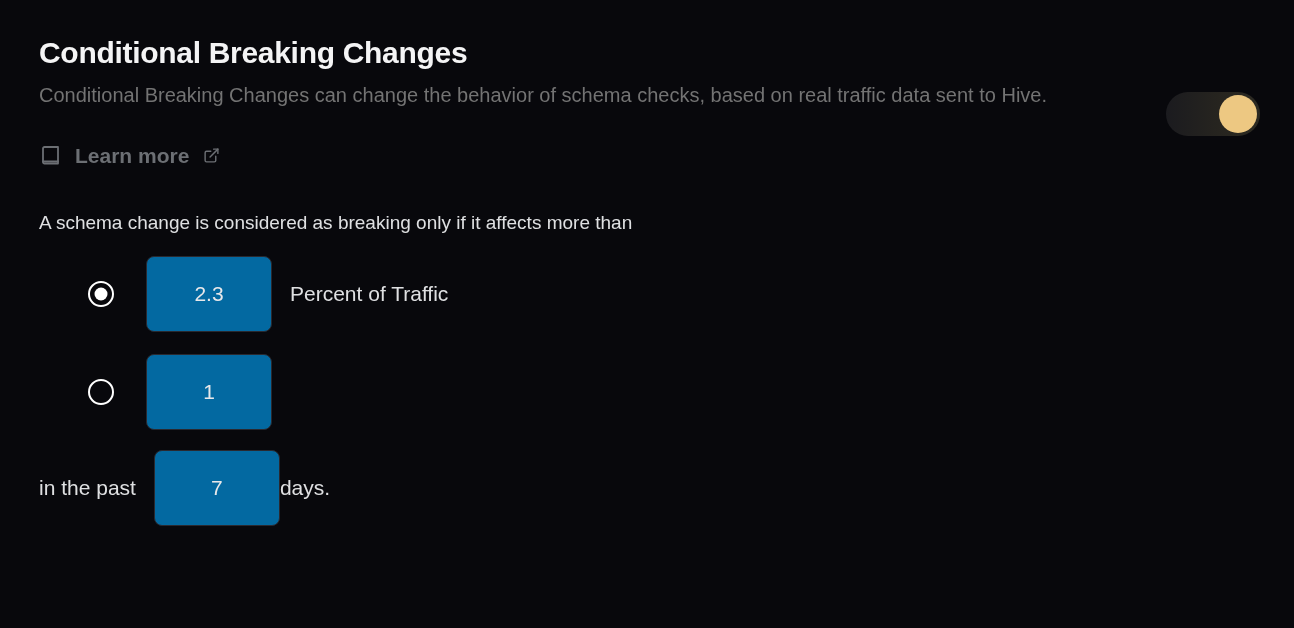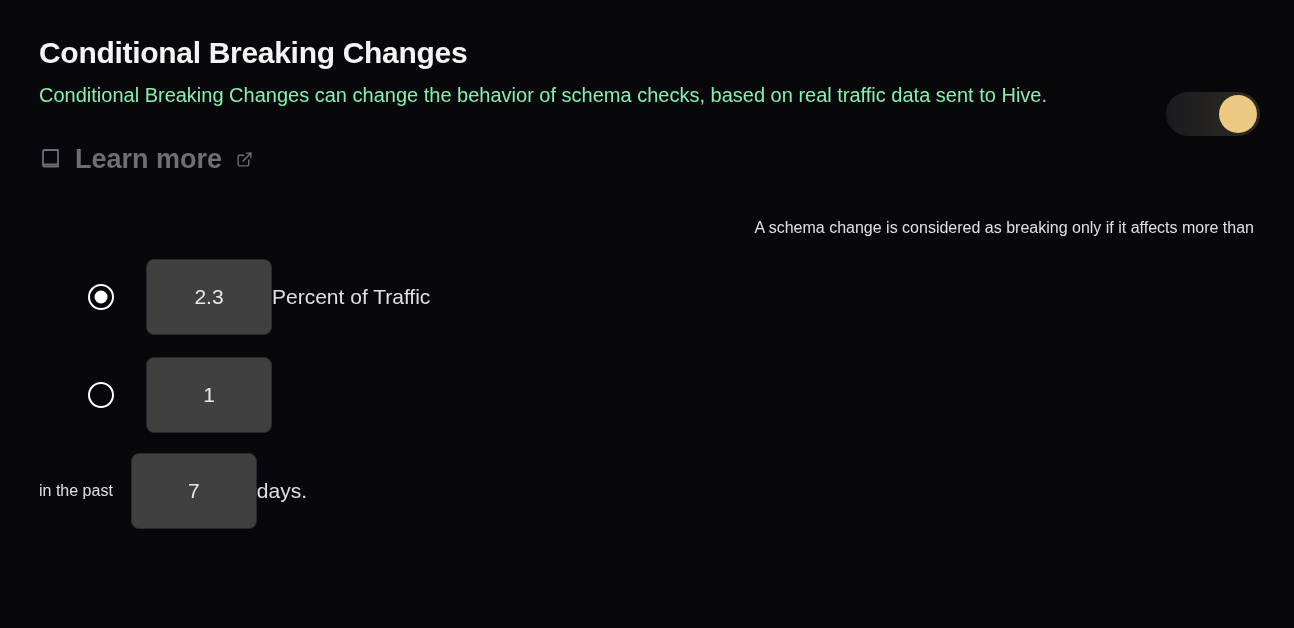--- a/index.html
+++ b/index.html
@@ -34,21 +34,21 @@
     font-weight: 700;
     letter-spacing: -0.3px;
     color: #f4f4f5;
     margin: 0 0 10px 0;
     line-height: 1.15;
   }
 
   .description {
     font-size: 20px;
     line-height: 1.45;
-    color: #86efac;
+    color: #737373;
     max-width: 1090px;
     margin: 0;
     font-weight: 400;
   }
 
   .toggle {
     position: absolute;
     top: 92px;
     right: 34px;
     width: 94px;
@@ -77,37 +77,36 @@
     margin-top: 34px;
     cursor: pointer;
     width: fit-content;
   }
   .learn-row .book-icon {
     width: 24px;
     height: 24px;
     display: inline-block;
   }
   .learn-label {
-    font-size: 27px;
+    font-size: 21px;
     font-weight: 600;
     color: #6c6f74;
   }
   .ext-icon {
     width: 17px;
     height: 17px;
     display: inline-block;
     margin-left: 2px;
   }
 
   .statement {
     margin-top: 44px;
-    font-size: 16px;
+    font-size: 19px;
     color: #dfe0e2;
     font-weight: 400;
-    text-align: right;
   }
 
   .option-row {
     display: flex;
     align-items: center;
     margin-top: 22px;
     gap: 0;
   }
 
   .radio {
@@ -131,43 +130,44 @@
     width: 13px;
     height: 13px;
     border-radius: 50%;
     background: #ffffff;
     transform: translate(-50%, -50%);
   }
 
   .num-input {
     width: 126px;
     height: 76px;
-    background: #404040;
+    background: #0369a1;
     border: 1px solid #292930;
     border-radius: 8px;
     color: #e8e8ea;
     font-size: 21px;
     font-family: "Liberation Sans", sans-serif;
     text-align: center;
     box-sizing: border-box;
     outline: none;
   }
 
   .opt-label {
     font-size: 21px;
     color: #dfe0e2;
+    margin-left: 18px;
   }
 
   .past-row {
     display: flex;
     align-items: center;
     margin-top: 20px;
   }
   .past-row .lead {
-    font-size: 16px;
+    font-size: 21px;
     color: #dfe0e2;
     margin-right: 18px;
   }
   .past-row .trail {
     font-size: 21px;
     color: #dfe0e2;
   }
 </style>
 </head>
 <body>

